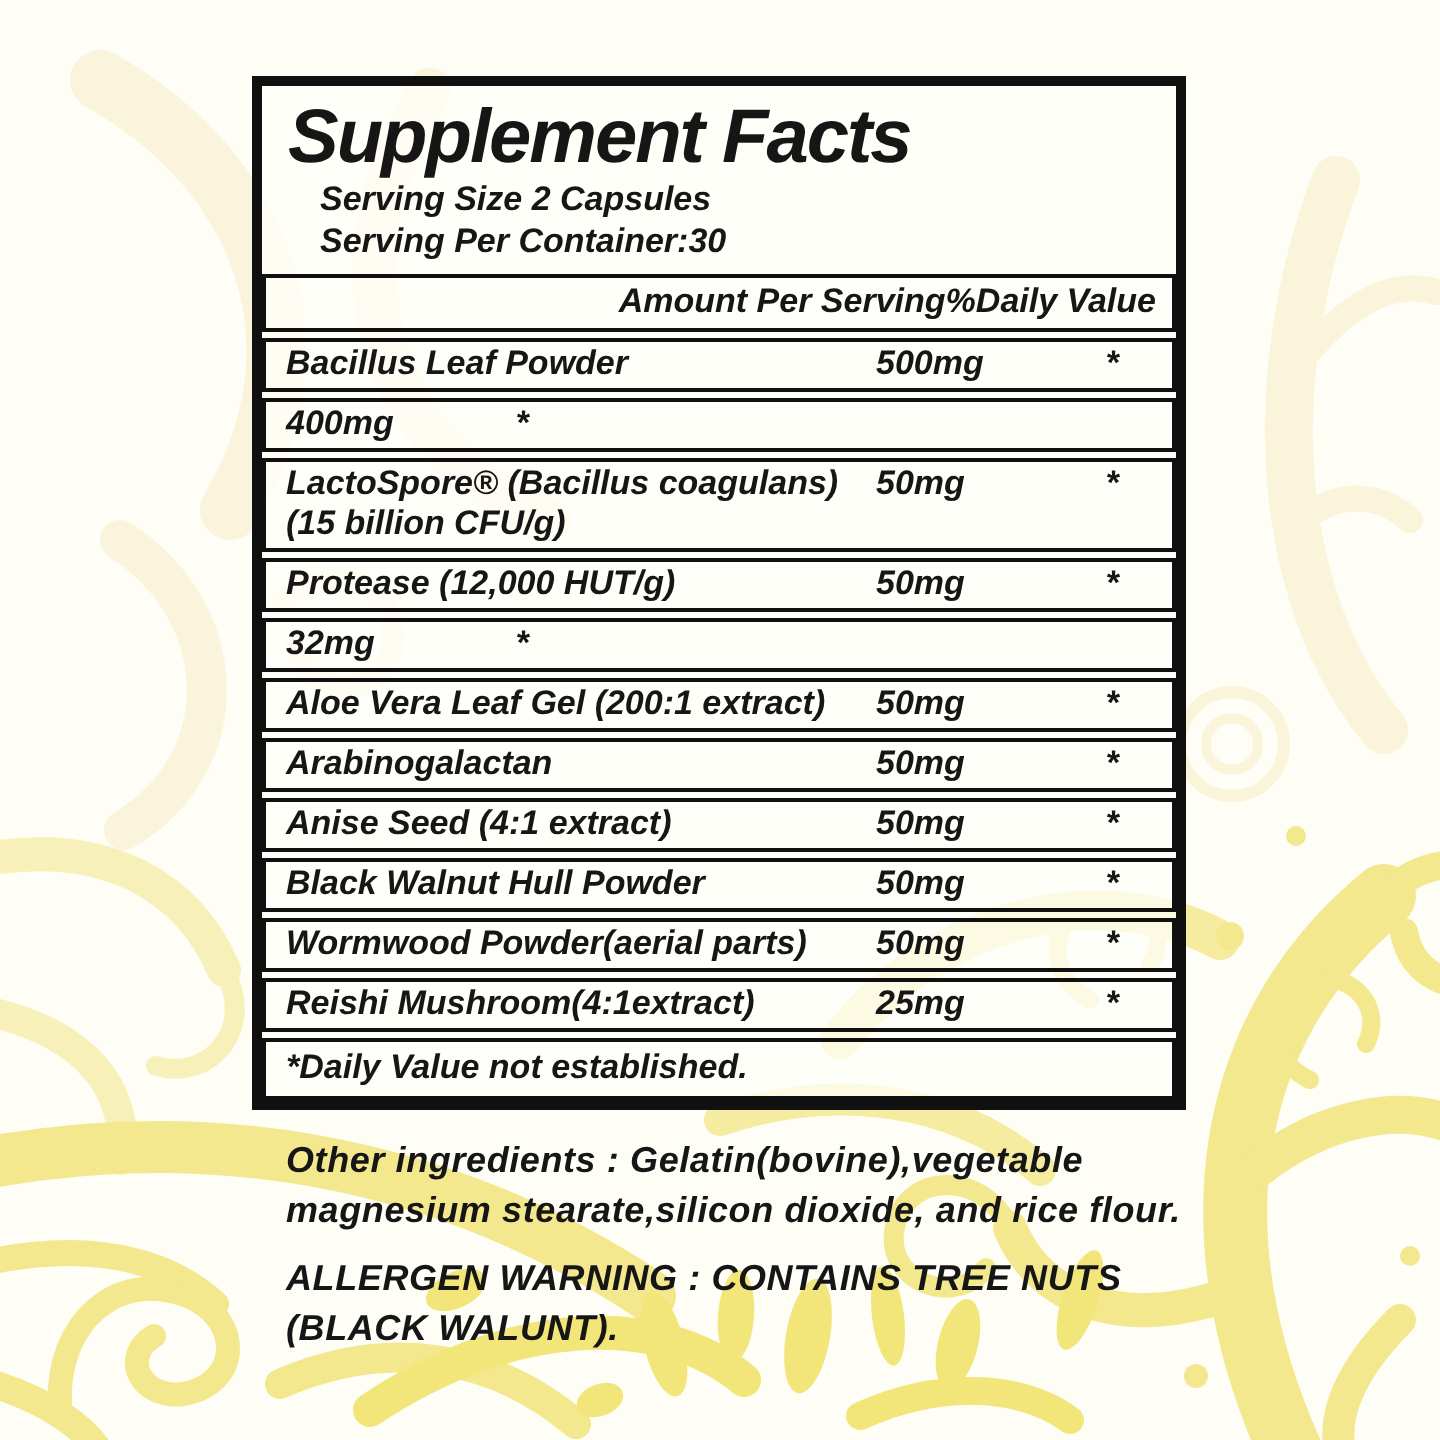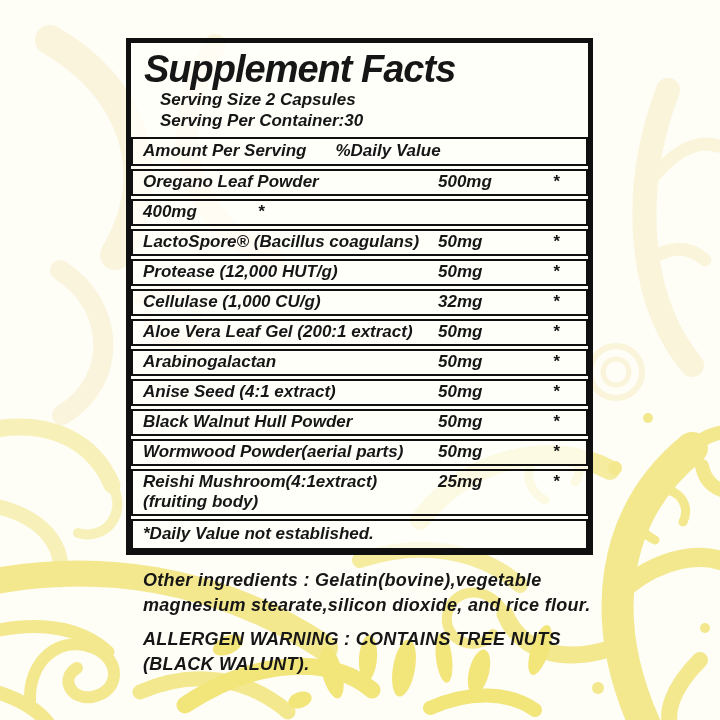--- a/index.html
+++ b/index.html
@@ -34,21 +34,21 @@
     border:2.5px solid #101010;
     display:flex;align-items:flex-start;
     padding:1px 8px 2px 10px;
     font-size:17px;line-height:20px;
   }
   .rname{flex:1;min-width:0;}
   .n2{display:block;}
   .n2:empty{display:none;}
   .ramt{width:96px;flex:none;}
   .rdv{width:44px;text-align:center;flex:none;}
-  .header-row{justify-content:flex-start;padding:2px 8px 3px 10px;gap:29px;}
+  .header-row{justify-content:flex-end;padding:2px 8px 3px 10px;}
   .footnote-row{padding:3px 8px 4px 10px;}
 
   
   .footer{
     position:absolute;left:143px;top:568px;width:456px;z-index:2;
     font-style:italic;font-weight:bold;
     font-size:18px;line-height:25px;letter-spacing:0.3px;
   }
   .footer p{margin:0;}
   .footer p + p{margin-top:9px;}
@@ -132,44 +132,43 @@
     <div class="serving">Serving Size 2 Capsules</div>
     <div class="serving">Serving Per Container:30</div>
   </div>
 
   <div class="row header-row">
     <div>Amount Per Serving</div>
     <div>%Daily Value</div>
   </div>
 
   <div class="row">
-    <div class="rname"><span class="n1">Oregano Leaf Powder</span></div>
+    <div class="rname"><span class="n1">Bacillus Leaf Powder</span></div>
     <div class="ramt">500mg</div>
     <div class="rdv">*</div>
   </div>
 
   <div class="row">
     <div class="ramt">400mg</div>
     <div class="rdv">*</div>
   </div>
 
   <div class="row">
-    <div class="rname"><span class="n1">LactoSpore® (Bacillus coagulans)</span></div>
+    <div class="rname"><span class="n1">LactoSpore® (Bacillus coagulans)</span><span class="n2">(15 billion CFU/g)</span></div>
     <div class="ramt">50mg</div>
     <div class="rdv">*</div>
   </div>
 
   <div class="row">
     <div class="rname"><span class="n1">Protease (12,000 HUT/g)</span></div>
     <div class="ramt">50mg</div>
     <div class="rdv">*</div>
   </div>
 
   <div class="row">
-    <div class="rname"><span class="n1">Cellulase (1,000 CU/g)</span></div>
     <div class="ramt">32mg</div>
     <div class="rdv">*</div>
   </div>
 
   <div class="row">
     <div class="rname"><span class="n1">Aloe Vera Leaf Gel (200:1 extract)</span></div>
     <div class="ramt">50mg</div>
     <div class="rdv">*</div>
   </div>
 
@@ -191,21 +190,21 @@
     <div class="rdv">*</div>
   </div>
 
   <div class="row">
     <div class="rname"><span class="n1">Wormwood Powder(aerial parts)</span></div>
     <div class="ramt">50mg</div>
     <div class="rdv">*</div>
   </div>
 
   <div class="row">
-    <div class="rname"><span class="n1">Reishi Mushroom(4:1extract)</span><span class="n2">(fruiting body)</span></div>
+    <div class="rname"><span class="n1">Reishi Mushroom(4:1extract)</span></div>
     <div class="ramt">25mg</div>
     <div class="rdv">*</div>
   </div>
 
   <div class="row footnote-row">
     <div>*Daily Value not established.</div>
   </div>
 </div>
 
 <div class="footer">

